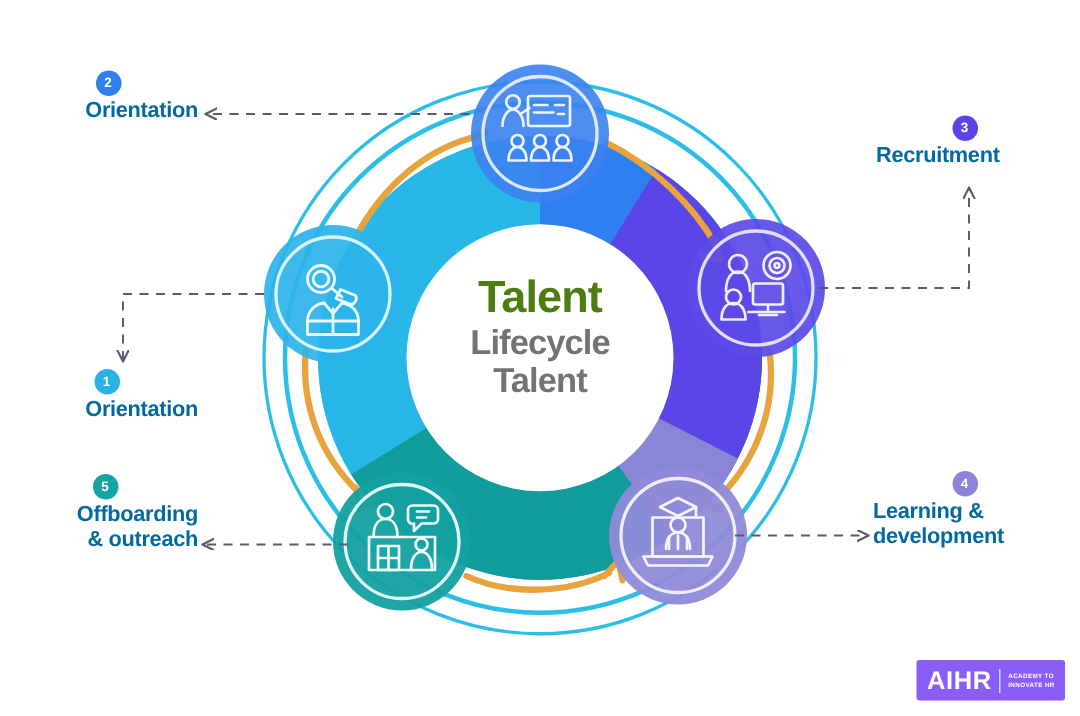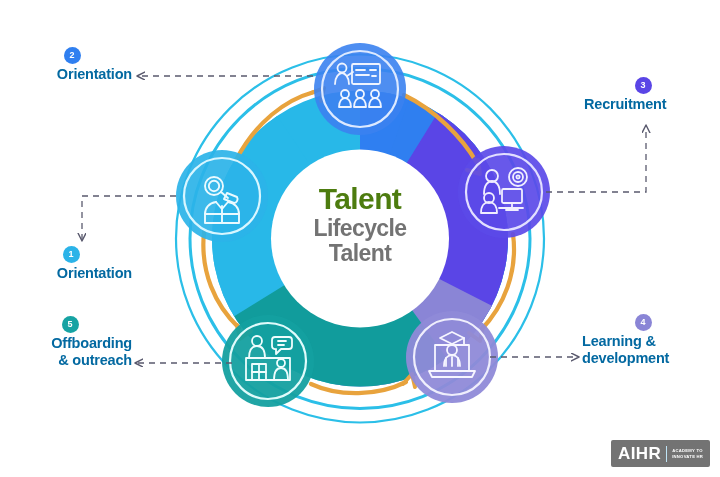--- a/index.html
+++ b/index.html
@@ -264,20 +264,20 @@
   </div>
 
   <div class="label-group lg-right" id="lbl-learning">
     <div class="badgewrap">
         <div class="badge" style="background: rgb(138, 133, 214);">4</div>
       </div>
     <div class="label-text">Learning &amp;
 development</div>
   </div>
 
-  <div id="logo" style="background: #737373;">
+  <div id="logo" style="background: #8b5cf6;">
     <div class="logo-main">AIHR</div>
     <div class="logo-div"></div>
     <div class="logo-sub">ACADEMY TO
 INNOVATE HR</div>
   </div>
 
 </div>
 
 </body></html>

